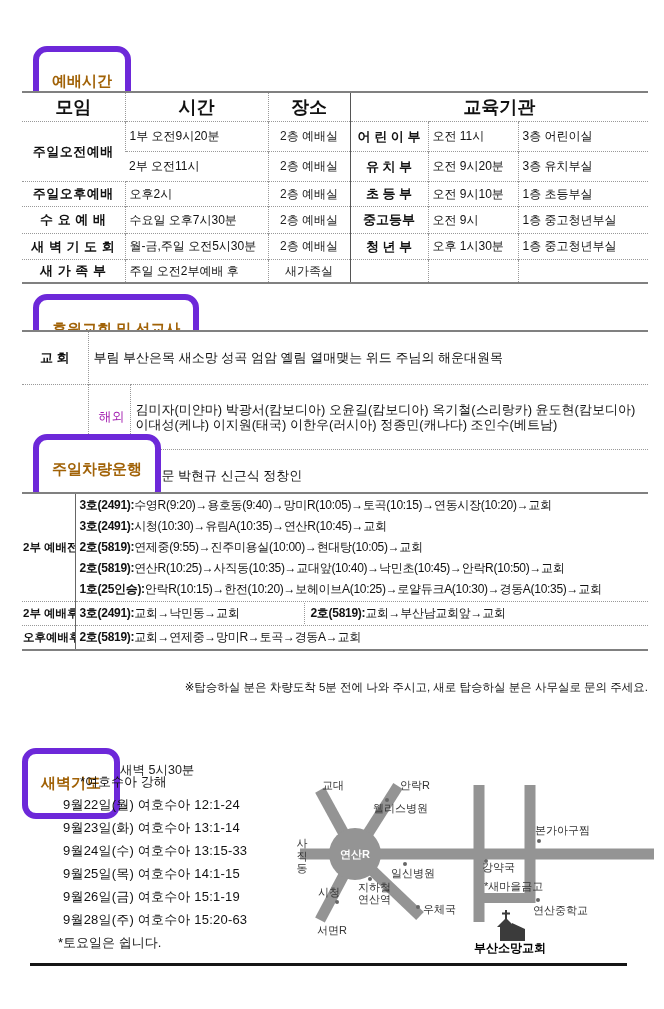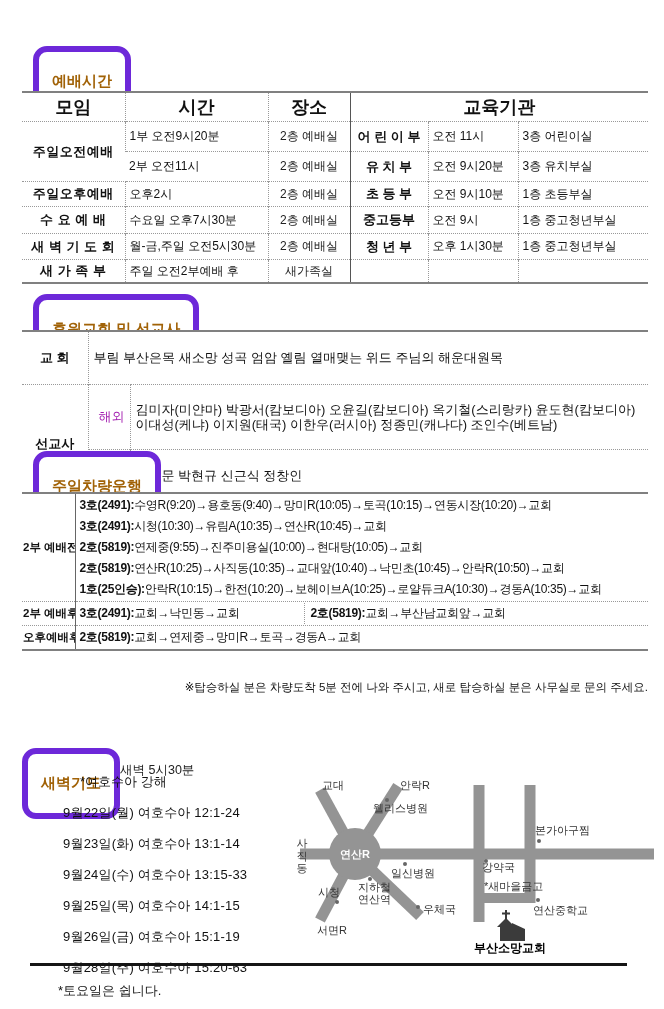--- a/index.html
+++ b/index.html
@@ -33,21 +33,21 @@
   .t3 .line{line-height:21px;padding-left:4px;letter-spacing:-0.3px;}
   .t3 .bus{font-weight:bold;}
   .t3 .split{display:flex;}
   .t3 .half1{width:224px;}
   .t3 .half2{border-left:1px dotted #999;padding-left:6px;}
   .note{position:absolute;left:0;top:680px;width:648px;text-align:right;font-size:11.5px;color:#111;}
   
   .dawn-time{position:absolute;left:120px;top:762px;font-size:12.5px;color:#222;}
   .dawn-list{position:absolute;left:52px;top:770px;font-size:13px;line-height:23px;}
   .dawn-list .title{font-weight:normal;margin-left:28px;}
-  .dawn-list .item{margin-left:11px;letter-spacing:0.2px;margin-top:8px;}
+  .dawn-list .item{margin-left:11px;letter-spacing:0.2px;}
   .dawn-list .foot{margin-left:6px;}
   
   .mapsvg{position:absolute;left:292px;top:778px;}
   .maplabel{font-size:11px;fill:#333;}
   .mapbold{font-size:12px;font-weight:bold;fill:#000;}
   .sajik{position:absolute;left:294px;top:830px;font-size:11px;color:#333;
          writing-mode:vertical-rl;letter-spacing:2px;}
   .botline{position:absolute;left:30px;top:963px;width:597px;height:3px;background:#151515;}
 </style>
 </head>
@@ -141,21 +141,21 @@
       <td class="sub">해외</td>
       <td class="wrap">김미자(미얀마) 박광서(캄보디아) 오윤길(캄보디아) 옥기철(스리랑카) 윤도현(캄보디아) 이대성(케냐) 이지원(태국) 이한우(러시아) 정종민(캐나다) 조인수(베트남)</td>
     </tr>
     <tr style="height:24px;">
       <td class="sub">국내</td>
       <td>박정문 박현규 신근식 정창인</td>
     </tr>
   </tbody>
     </table>
 
-  <div class="badge" style="left:33px;top:451px;">주일차량운행</div>
+  <div class="badge" style="left:33px;top:434px;">주일차량운행</div>
 
   <table class="t3">
     <colgroup>
         <col style="width:53px">
         <col style="width:573px">
       </colgroup>
     <tbody>
     <tr style="height:100px;">
       <td class="lab">2부 예배전</td>
       <td>

